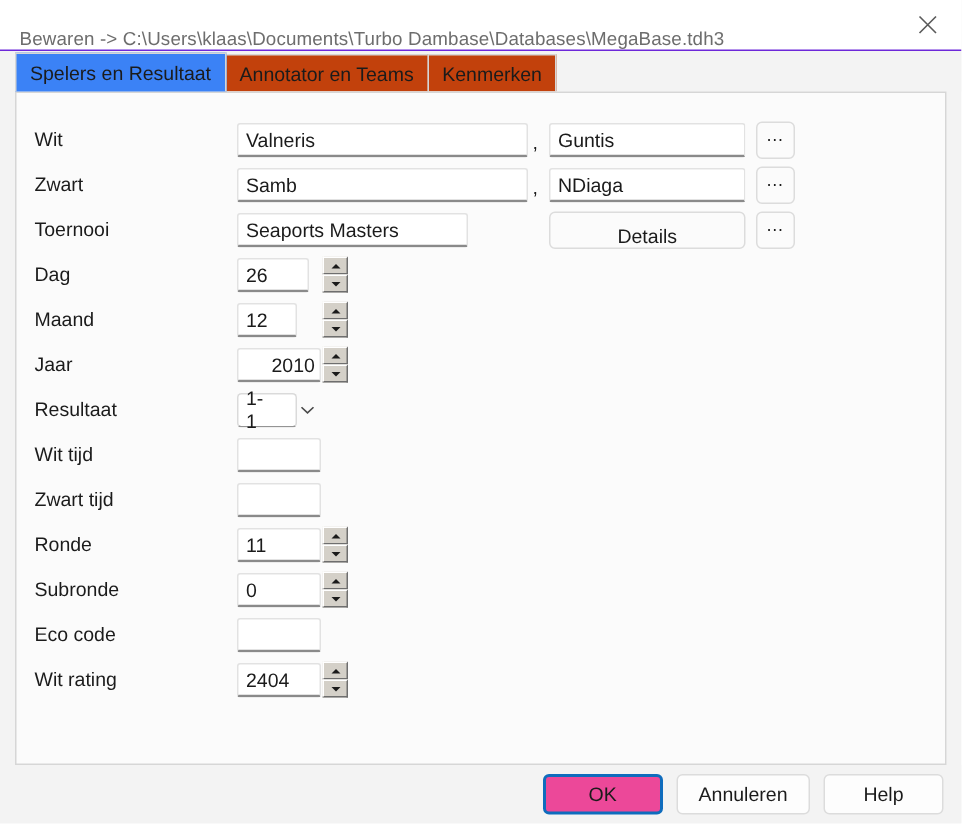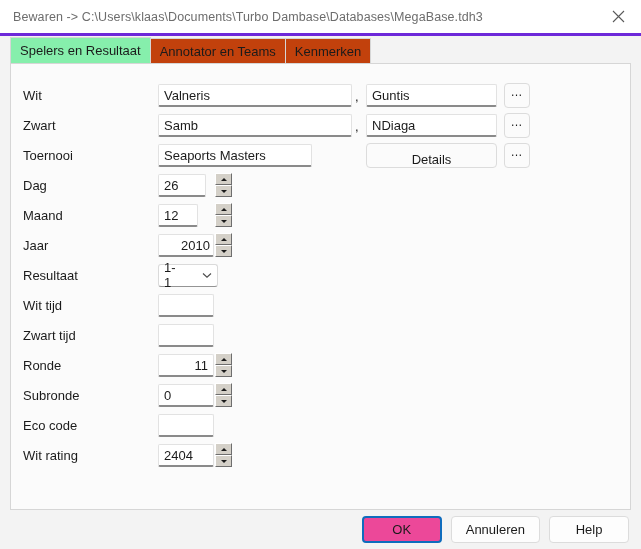--- a/index.html
+++ b/index.html
@@ -28,22 +28,22 @@
     flex-direction: column;
   }
 
   
   .titlebar {
     position: relative;
     height: 33px;
     flex: 0 0 33px;
     background: #ffffff;
     display: flex;
-    align-items: center;
-    border-bottom: 3px solid #6d28d9;
+    align-items: flex-end;
+    border-bottom: 1px solid #6d28d9;
   }
   .titlebar-text {
     padding-left: 13px;
     font-size: 12.5px;
     color: #6d6d6d;
     white-space: nowrap;
     letter-spacing: 0.1px;
   }
   .close-btn {
     position: absolute;
@@ -79,21 +79,21 @@
     color: #1b1b1b;
     background: #c2410c;
     border: 1px solid #d6d6d6;
     border-bottom: none;
     margin-right: -1px;
     position: relative;
     cursor: default;
     white-space: nowrap;
   }
   .tab.selected {
-    background: #86efac;
+    background: #3b82f6;
     z-index: 3;
     height: 26px;
   }
 
   
   .panel {
     position: relative;
     margin: 0 10px 0 10px;
     flex: 1 1 auto;
     background: #fbfbfb;
@@ -365,21 +365,21 @@
               <span class="arr"></span>
             </div>
           <div class="spin-b spin-dn">
               <span class="arr"></span>
             </div>
         </div>
       </div>
 
       <div class="row">
         <div class="label">Resultaat</div>
-        <div class="combo" style="left:147px; width:60px;gap:20px;">
+        <div class="combo" style="left:147px; width:40px;gap:20px;">
           <span class="cval">1-1</span>
           <span class="chev">
             <svg width="10" height="7" viewBox="0 0 10 7">
                 <path d="M1 1.5 L5 5.2 L9 1.5" stroke="#4a4a4a" stroke-width="1.1" fill="none"></path>
               </svg>
           </span>
         </div>
       </div>
 
       <div class="row">
@@ -387,21 +387,21 @@
         <div class="tinput" style="left:147px; width:56px;"></div>
       </div>
 
       <div class="row">
         <div class="label">Zwart tijd</div>
         <div class="tinput" style="left:147px; width:56px;"></div>
       </div>
 
       <div class="row">
         <div class="label">Ronde</div>
-        <div class="tinput" style="left:147px; width:56px;text-align:right;">11</div>
+        <div class="tinput" style="left:147px; width:56px;">11</div>
         <div class="spin" style="left:204px;">
           <div class="spin-b spin-up">
               <span class="arr"></span>
             </div>
           <div class="spin-b spin-dn">
               <span class="arr"></span>
             </div>
         </div>
       </div>
 

